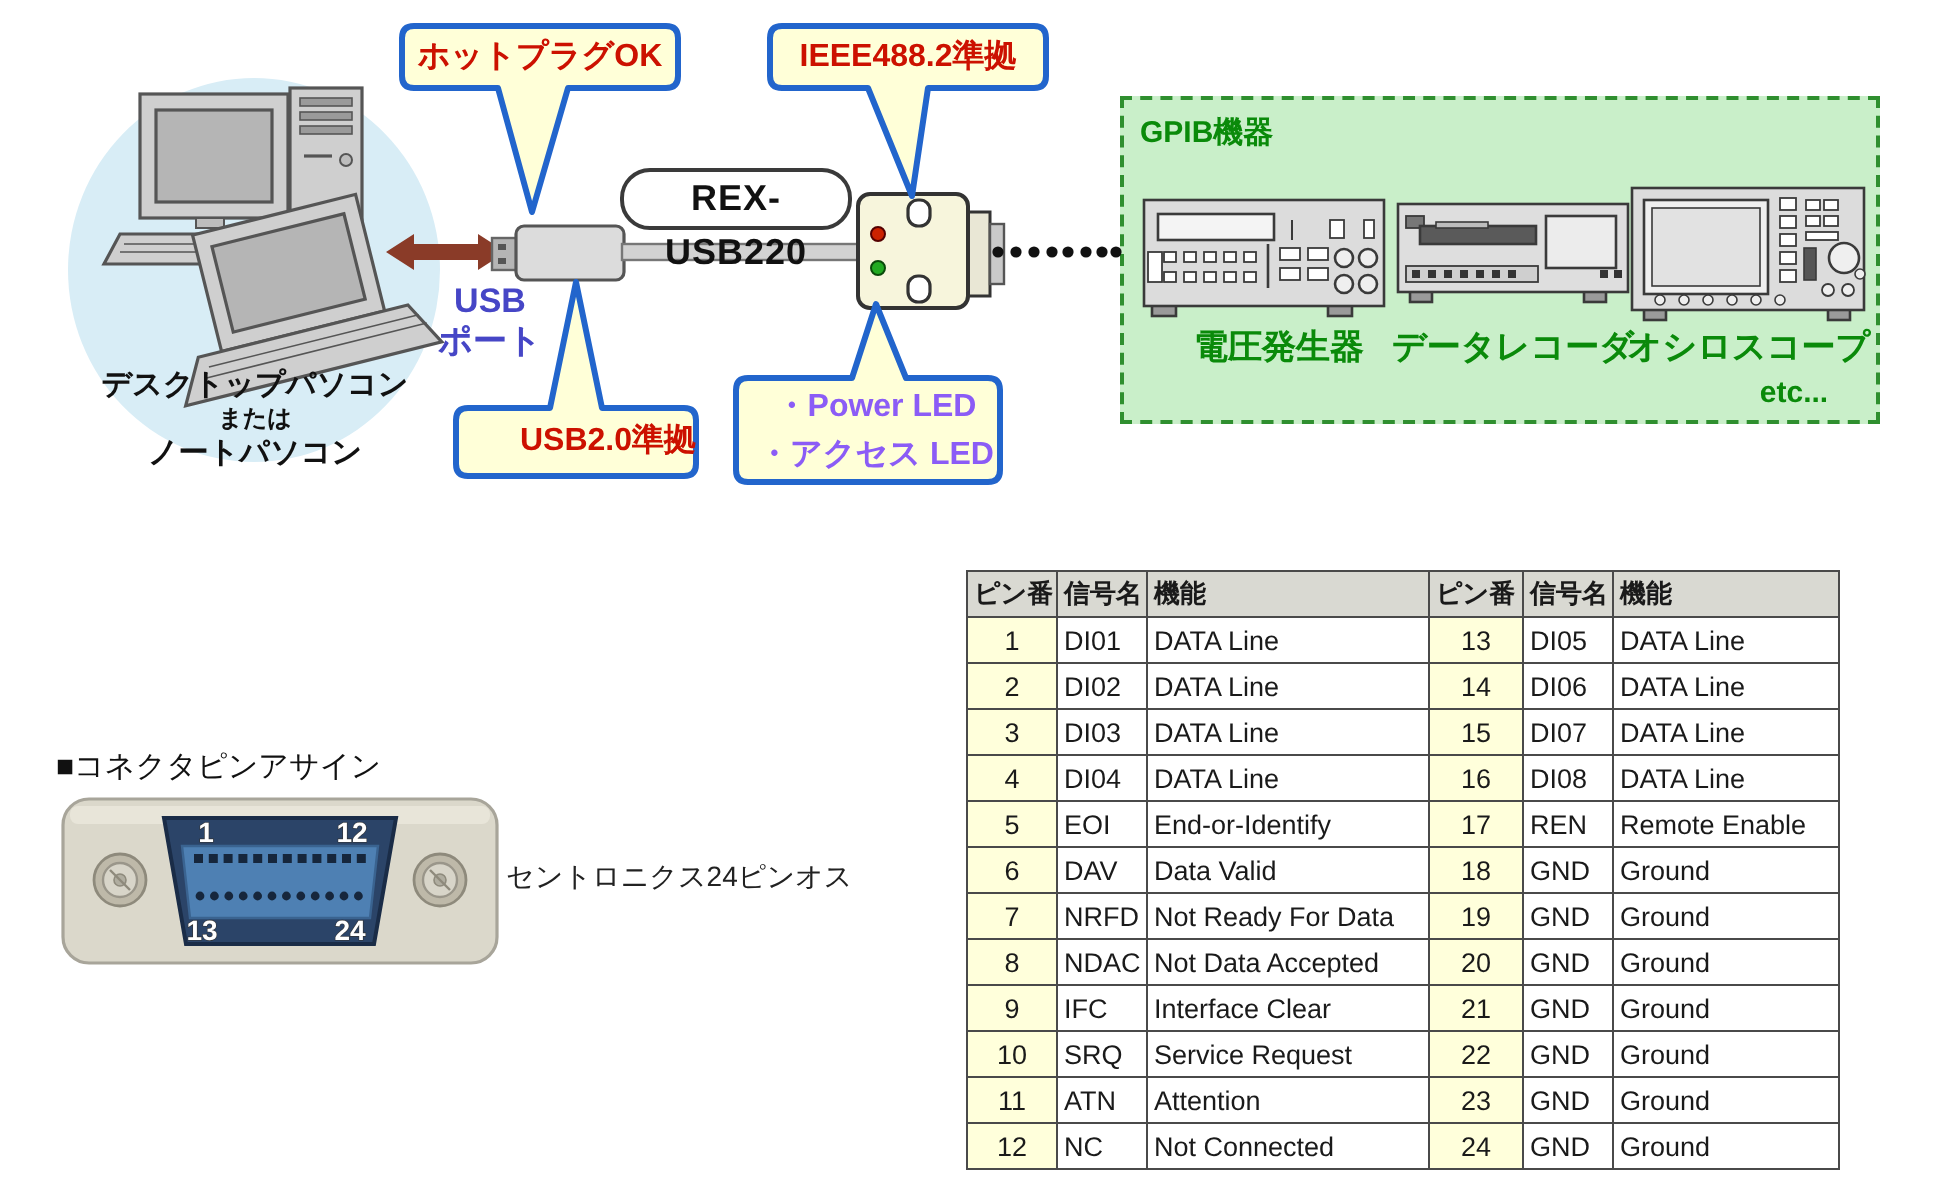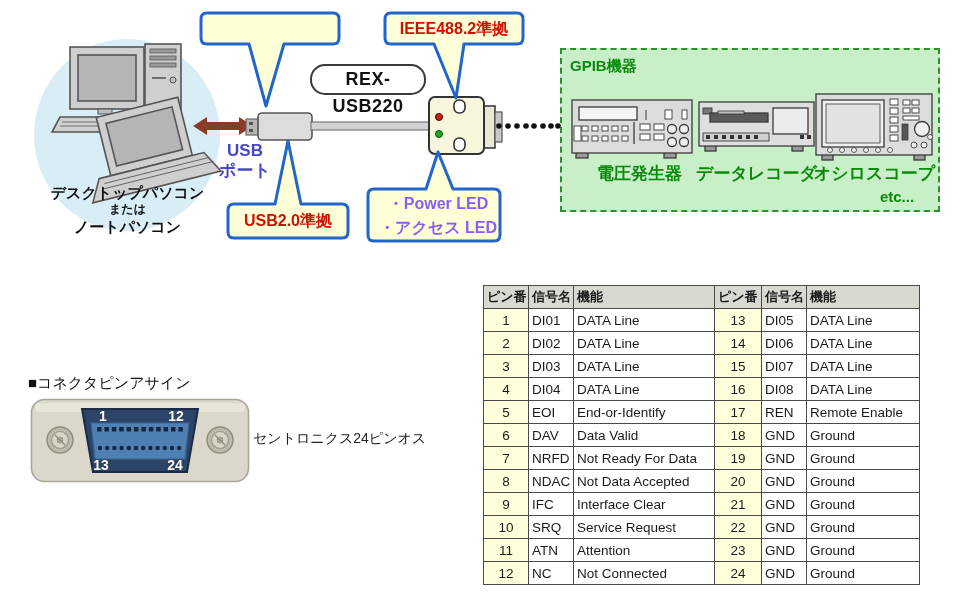--- a/index.html
+++ b/index.html
@@ -210,24 +210,25 @@
     <div>ポート</div>
   </div>
 
   <div class="abs pc-caption" style="left:30px;top:184px;width:195px;">
     <div>デスクトップパソコン</div>
     <div class="small">または</div>
     <div>ノートパソコン</div>
   </div>
 
 
-  <div class="abs product-box" style="left:310px;top:64px;width:112px;height:27px;line-height:27px;border-radius:15px;">REX-USB220</div>
-
+  <div class="abs product-box" style="left:310px;top:84px;width:112px;height:27px;line-height:27px;border-radius:15px;">REX-USB220</div>
+
+  <div class="abs callout-text" style="left:201px;top:13px;width:138px;height:31px;line-height:31px;">ホットプラグOK</div>
   <div class="abs callout-text" style="left:385px;top:13px;width:138px;height:31px;line-height:31px;">IEEE488.2準拠</div>
-  <div class="abs callout-text" style="left:228px;top:204px;width:120px;height:34px;line-height:34px;">USB2.0準拠</div>
+  <div class="abs callout-text" style="left:228px;top:204px;width:120px;height:34px;line-height:34px;padding-left:16px;">USB2.0準拠</div>
   <div class="abs callout-text dark" style="left:379px;top:192px;width:118px;line-height:24px;">
     <div>・Power LED</div>
     <div>・アクセス LED</div>
   </div>
 
   <div class="abs section-heading" style="left:28px;top:374px;">■コネクタピンアサイン</div>
 
   <svg class="abs" style="left:30px;top:398px;" width="220" height="85" viewBox="0 0 220 85">
     <rect x="1.5" y="1.5" width="217" height="82" rx="13" fill="#dbd8cb" stroke="#a8a59a" stroke-width="1.6"></rect>
     <rect x="5" y="5" width="210" height="9" rx="4" fill="#e8e5d9"></rect>

